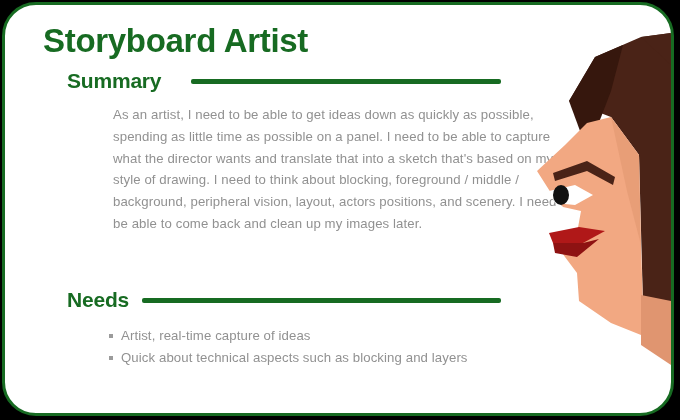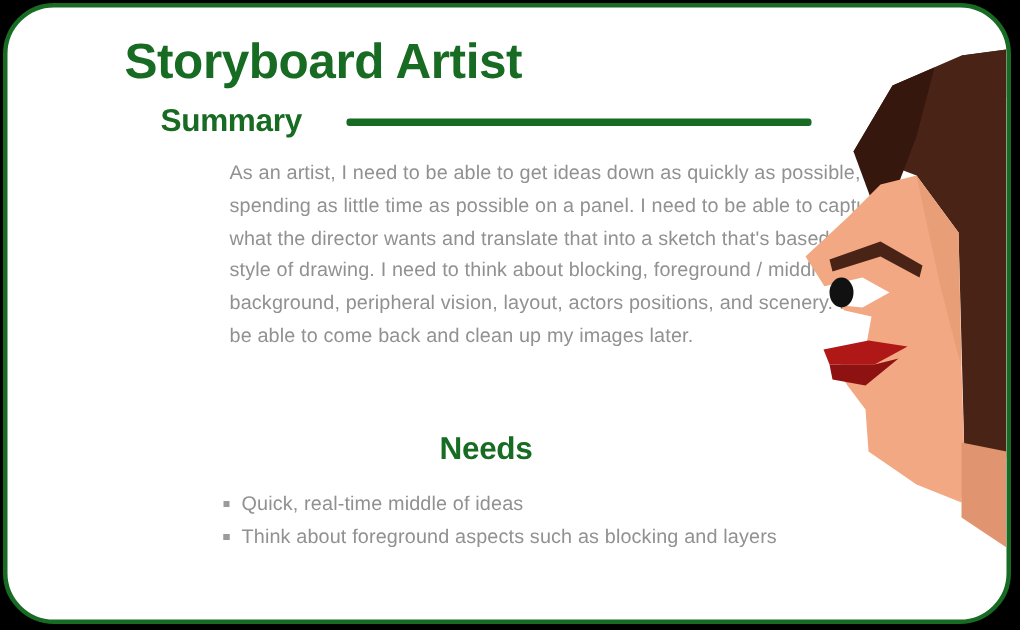--- a/index.html
+++ b/index.html
@@ -38,21 +38,20 @@
   }
   #portrait svg { display: block; width: 180px; height: 414px; }
 
   
   #content {
     position: absolute;
     left: 0;
     top: 0;
     width: 520px;
     height: 414px;
-    margin-left: 40px;
   }
 
   #page-title {
     position: absolute;
     left: 38px;
     top: 17px;
     font-size: 33px;
     font-weight: bold;
     letter-spacing: -0.3px;
     color: #176B22;
@@ -74,21 +73,21 @@
     letter-spacing: -0.2px;
   }
   .section-head .rule {
     flex: 1 1 auto;
     height: 5px;
     background: #176B22;
     margin-left: 13px;
     border-radius: 2px;
   }
   #summary-head { top: 64px; gap: 17px; }
-  #needs-head   { top: 283px; flex-direction: column; }
+  #needs-head   { top: 283px; }
 
   #summary-body {
     position: absolute;
     left: 108px;
     top: 99px;
     width: 462px;
     font-size: 13.2px;
     line-height: 21.8px;
     color: #919191;
     letter-spacing: 0.1px;
@@ -138,28 +137,28 @@
     <div id="summary-body">As an artist, I need to be able to get ideas down as quickly as possible, spending as little time as possible on a panel. I need to be able to capture what the director wants and translate that into a sketch that's based on my style of drawing. I need to think about blocking, foreground / middle / background, peripheral vision, layout, actors positions, and scenery. I need to be able to come back and clean up my images later.</div>
 
     <div class="section-head" id="needs-head">
       <span class="label">Needs</span>
       <span class="rule"></span>
     </div>
 
     <ul id="needs-list">
       <li>
         <span class="bullet"></span>
-        <span>Quick, real-time middle of ideas</span>
+        <span>Artist, real-time capture of ideas</span>
       </li>
       <li>
         <span class="bullet"></span>
       </li>
       <li>
         <span class="bullet"></span>
-        <span>Think about foreground aspects such as blocking and layers</span>
+        <span>Quick about technical aspects such as blocking and layers</span>
       </li>
     </ul>
 
   </div>
 
   <div id="portrait">
     <svg viewBox="0 0 180 414" xmlns="http://www.w3.org/2000/svg">
 
       <polygon points="78,96 104,52 150,32 180,28 180,300 152,300 148,150 120,112" fill="#4A2317"></polygon>
 

